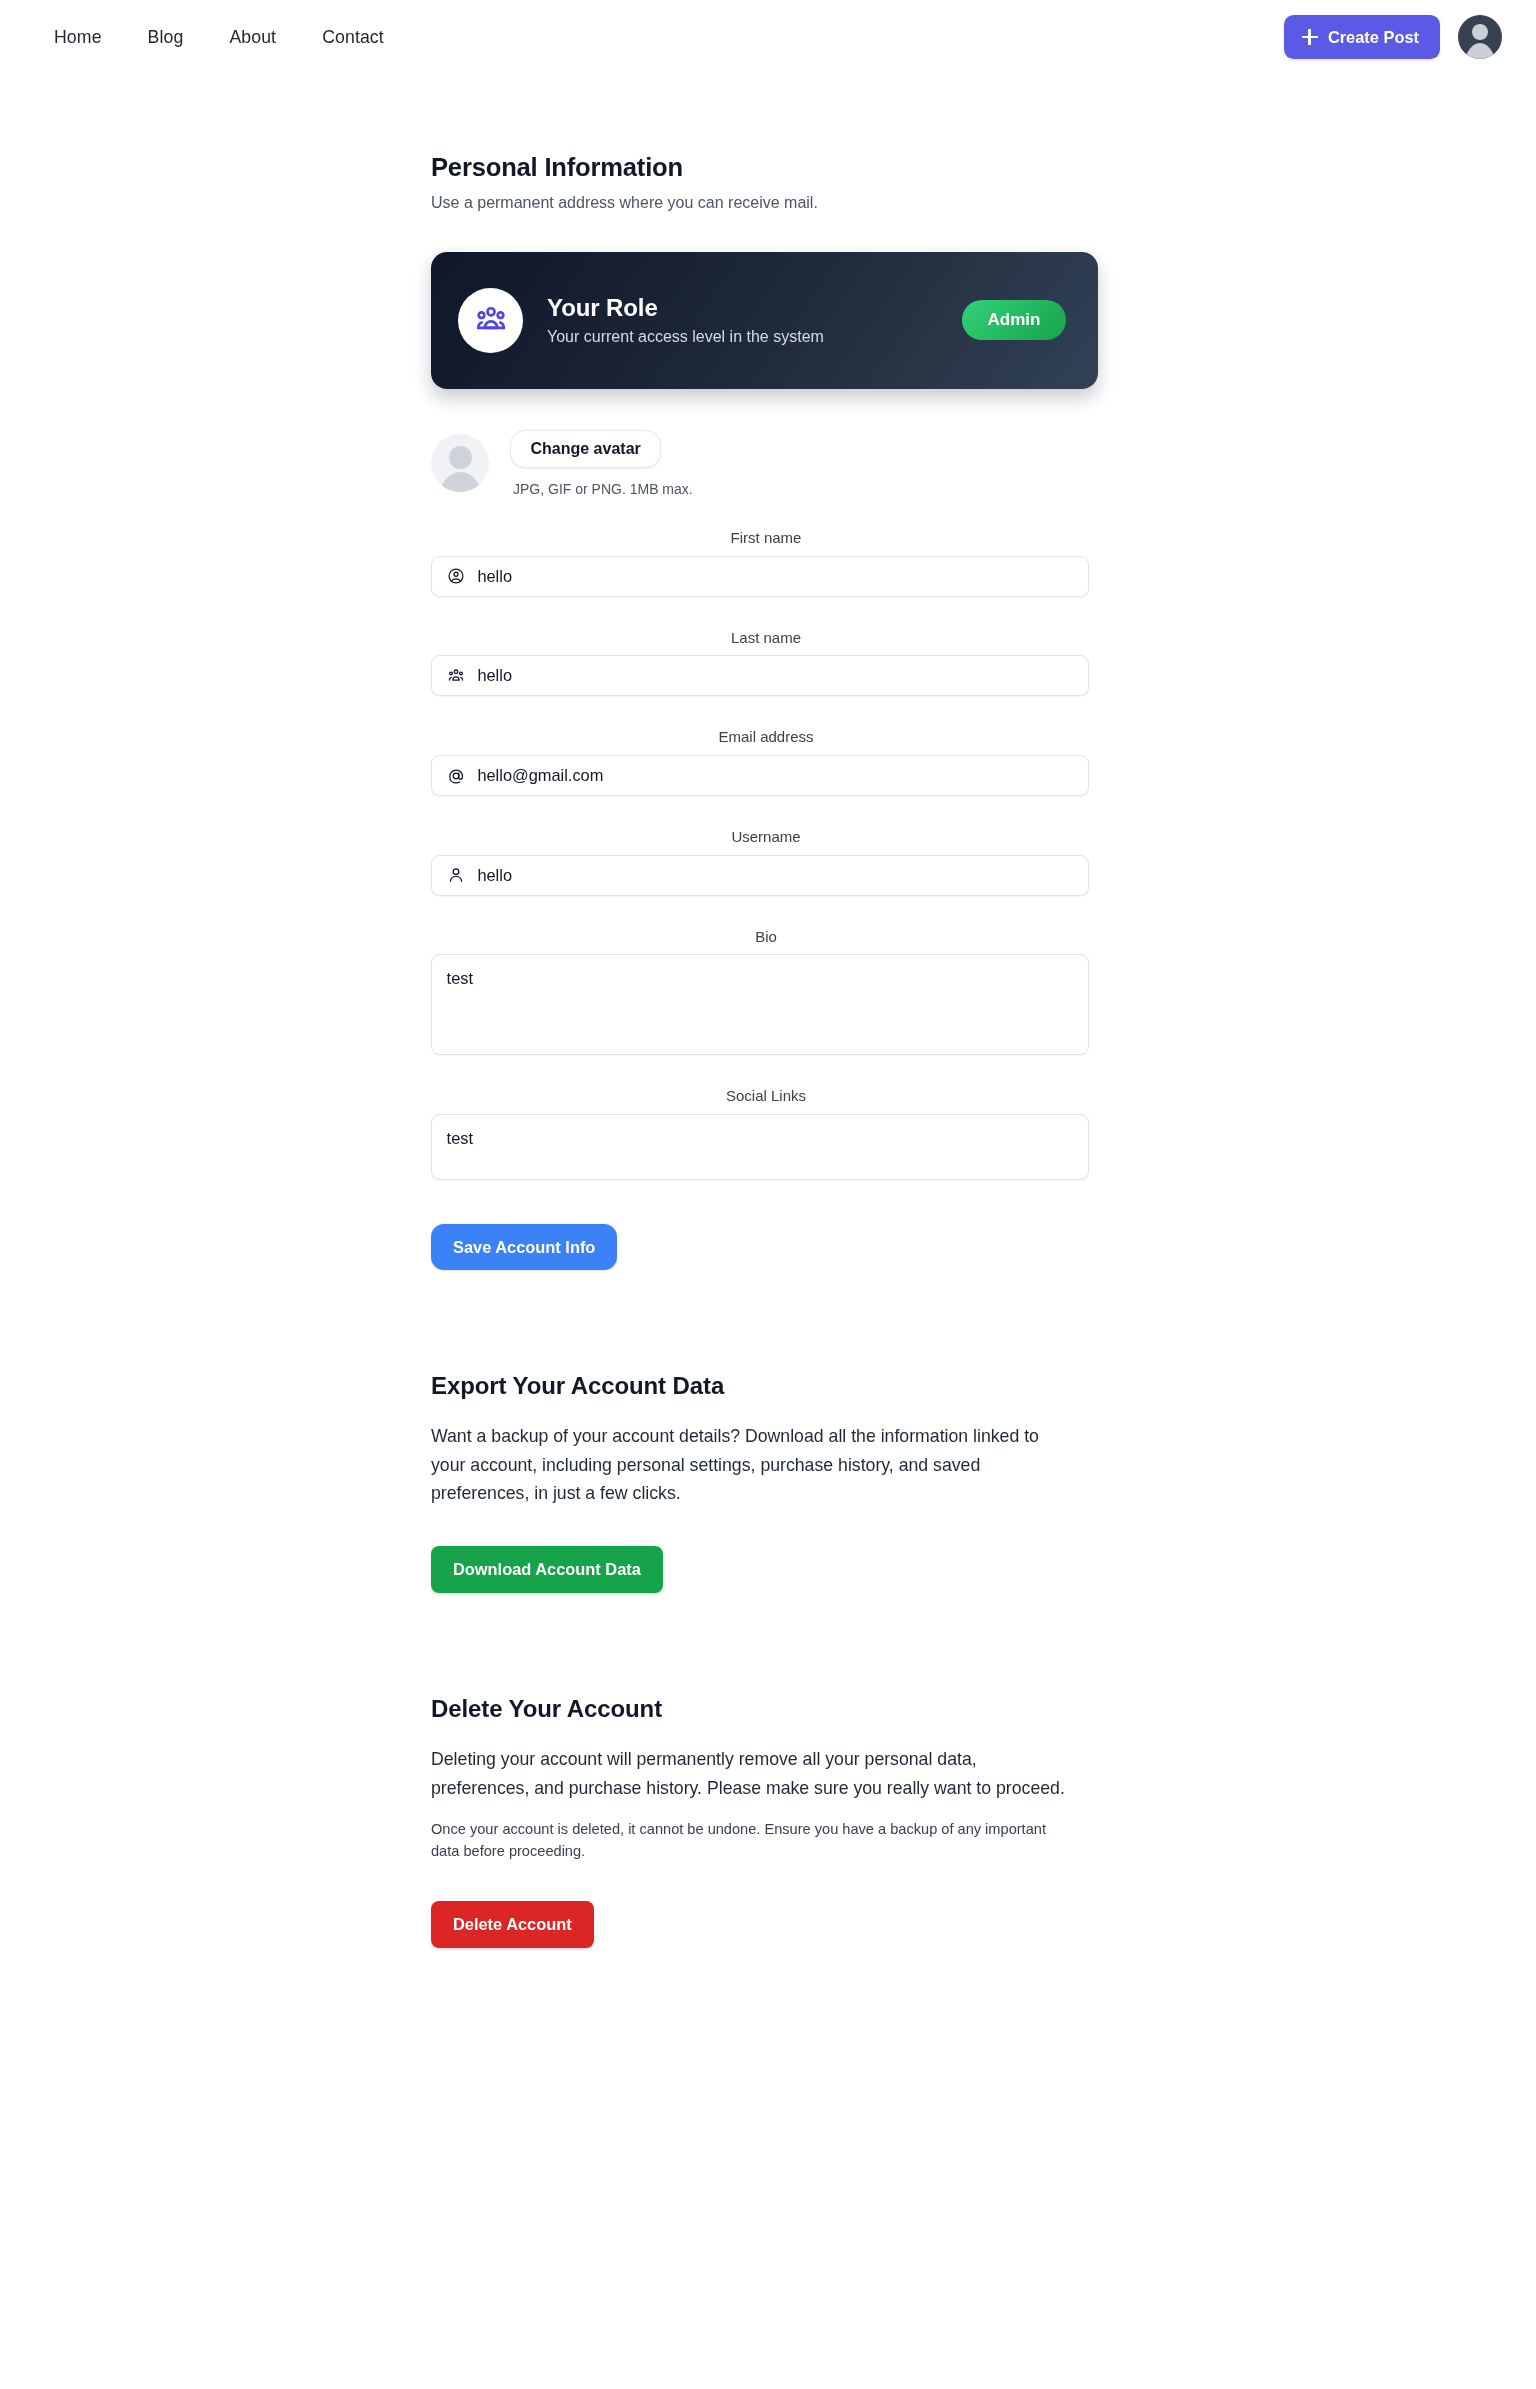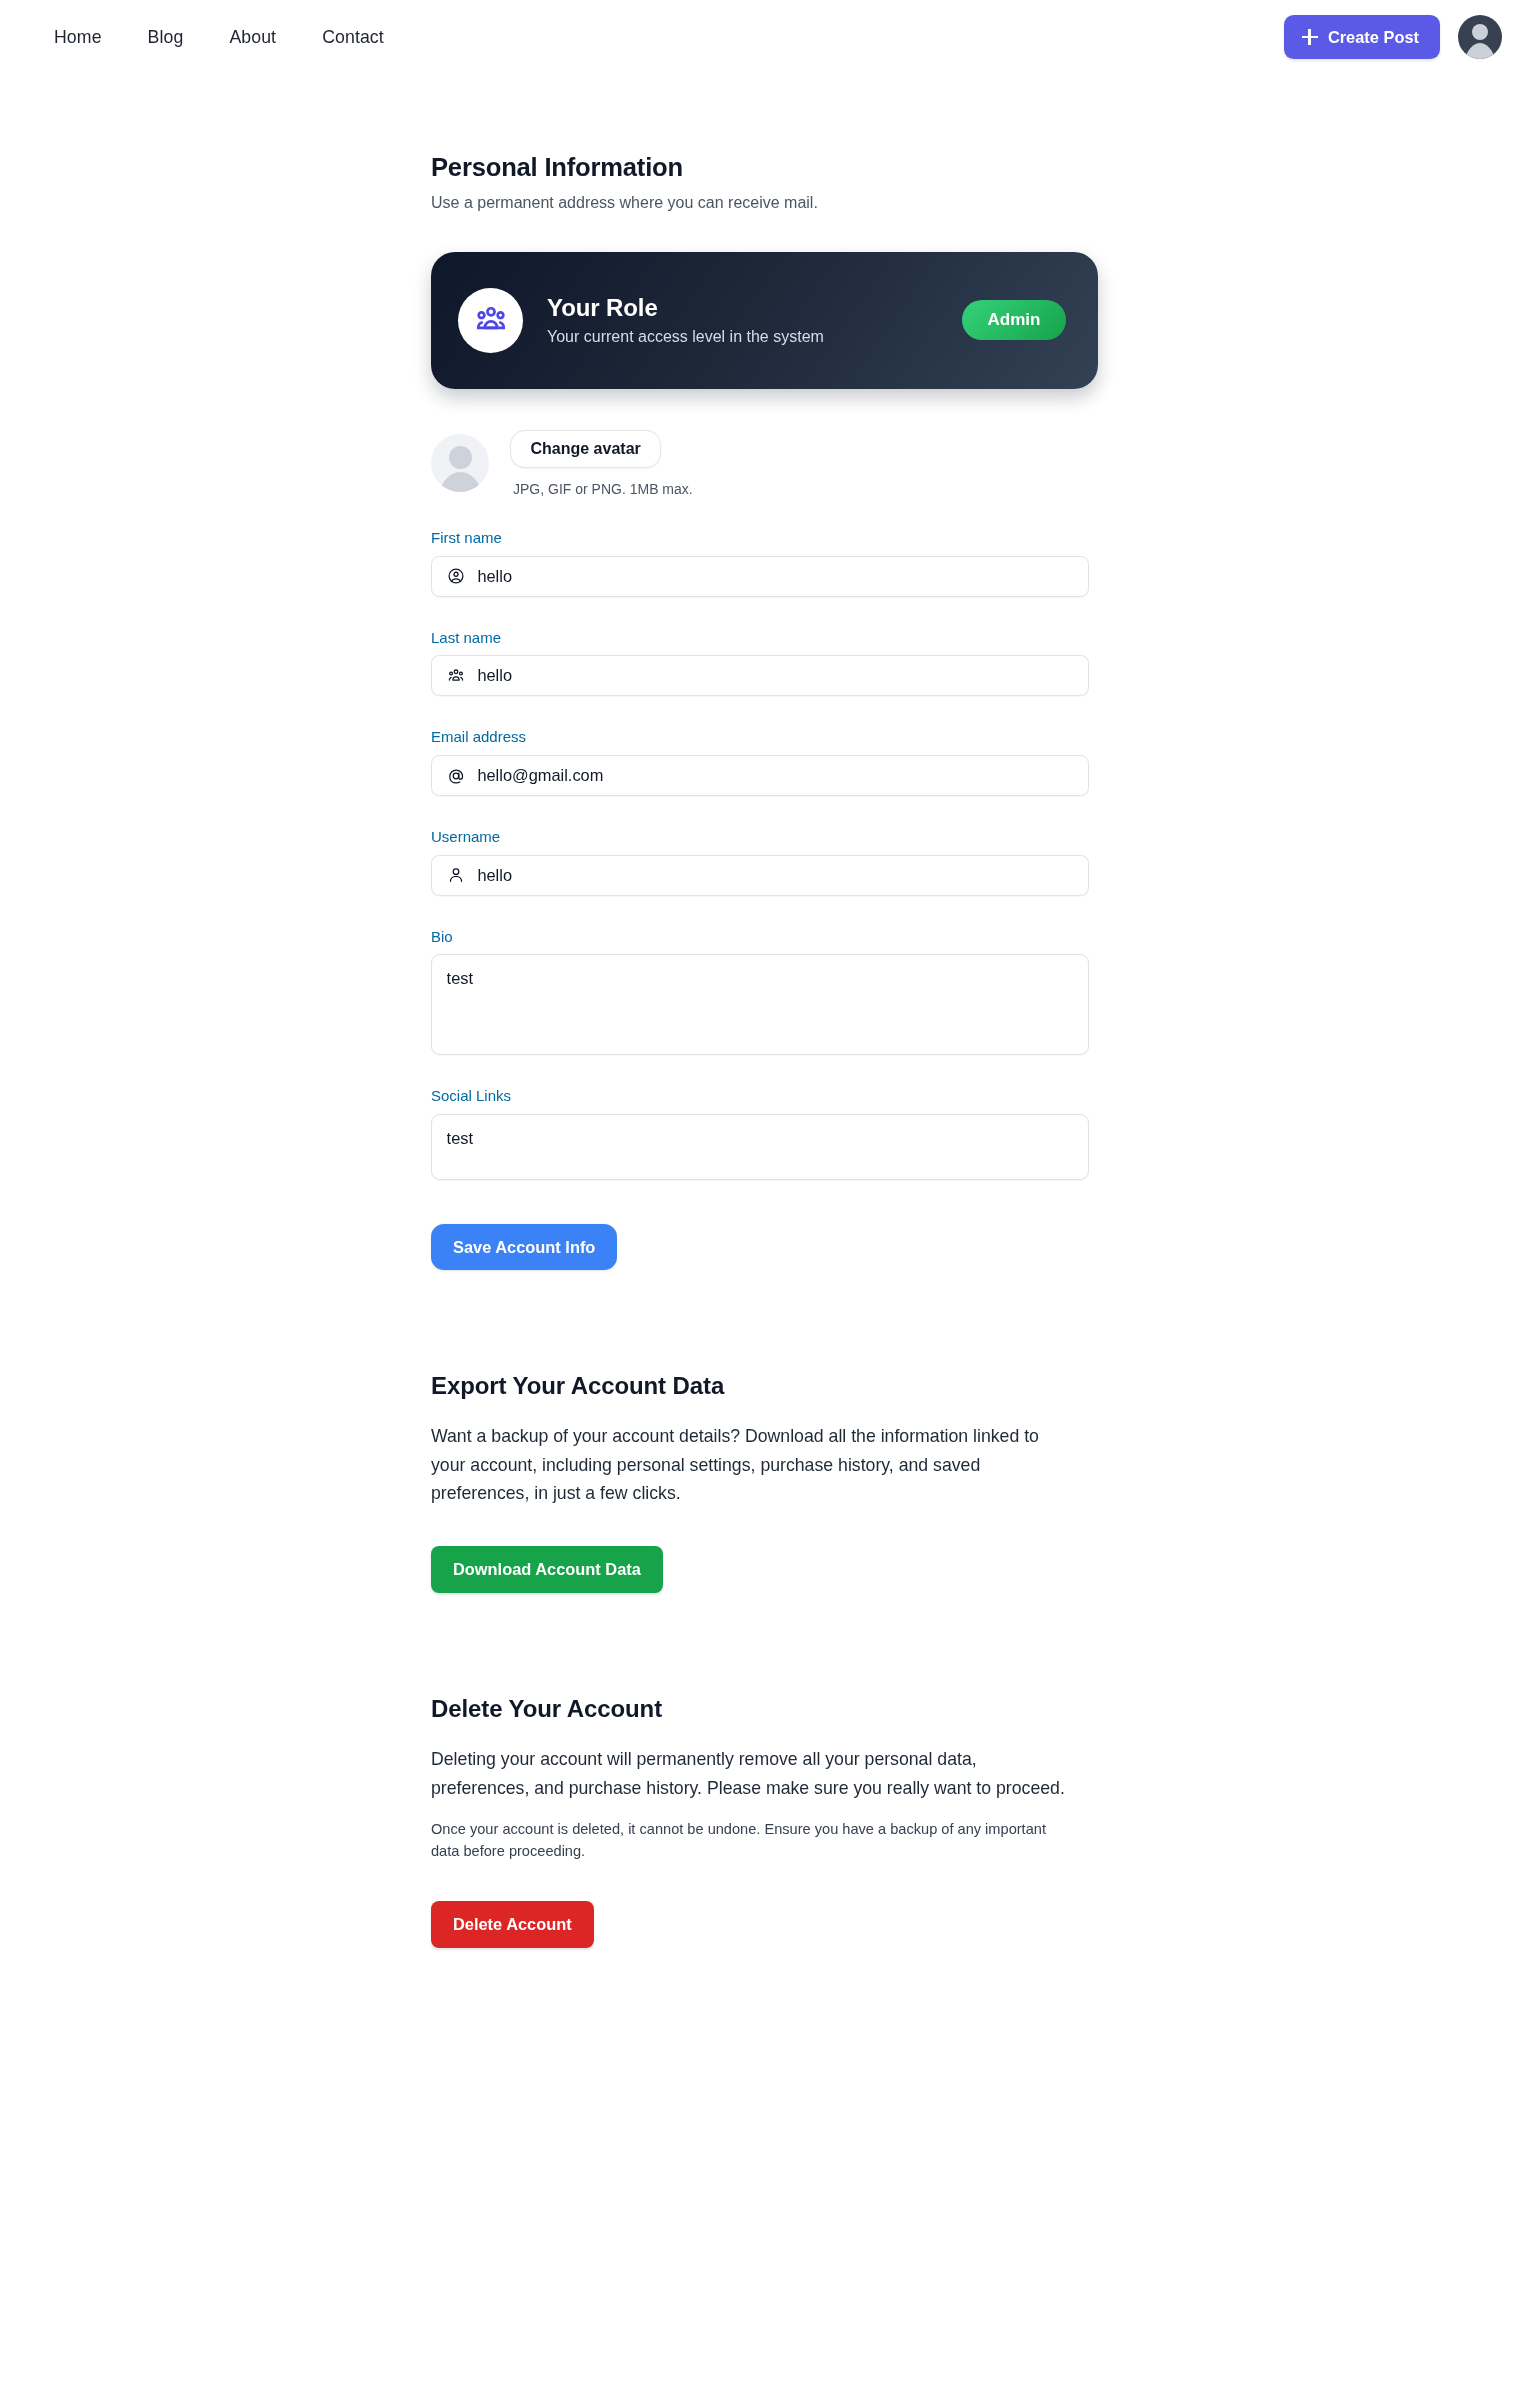--- a/index.html
+++ b/index.html
@@ -115,21 +115,21 @@
     font-size: 16px;
     color: #4b5563;
     margin-top: 11.6px;
   }
 
   
   .role-card {
     margin-top: 40px;
     width: 667px;
     height: 137px;
-    border-radius: 24px;
+    border-radius: 16px;
     background: linear-gradient(125deg, #0f172a 0%, #1c2738 45%, #334155 100%);
     box-shadow: 0 8.5px 18px rgba(15,23,42,0.22);
     display: flex;
     align-items: center;
     padding: 0 32px 0 27px;
   }
   .role-icon-circle {
     width: 65px; height: 65px;
     border-radius: 50%;
     background: #ffffff;
@@ -209,23 +209,24 @@
   .avatar-hint {
     font-size: 14px;
     color: #4b5563;
     padding-left: 3px;
   }
 
   
   .field { margin-top: 32px; }
   .field-label {
     font-size: 15px;
-    color: #0369a1;
+    color: #404040;
     margin-bottom: 9.7px;
     display: block;
+    text-align: center;
   }
   .input-wrap {
     position: relative;
     width: 658px;
     height: 41px;
     border: 0.6px solid #dfe2e8;
     border-radius: 8.5px;
     background: #ffffff;
     display: flex;
     align-items: center;

